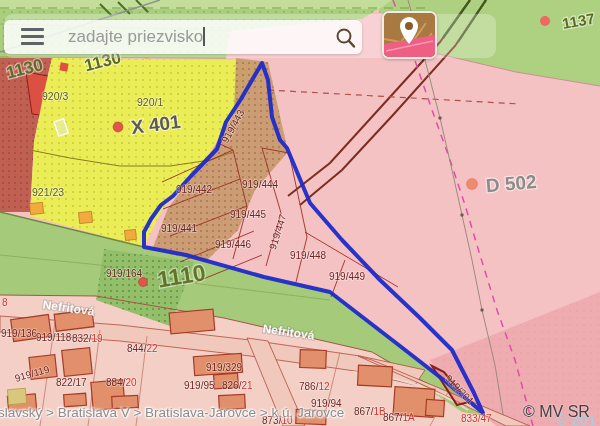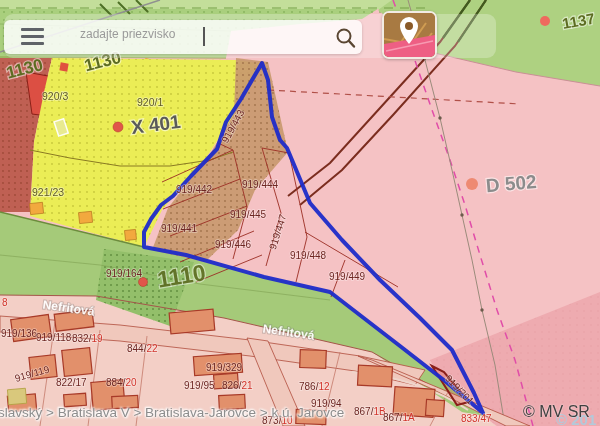--- a/index.html
+++ b/index.html
@@ -15,21 +15,21 @@
   .street{font-size:12px;font-weight:bold;fill:#ffffff;opacity:.93;
           paint-order:stroke;stroke:rgba(120,120,120,.35);stroke-width:2px;}
   
   .panel{position:absolute;left:4px;top:14px;width:492px;height:44px;
          background:rgba(255,255,255,.26);border-radius:9px;}
   .searchbar{position:absolute;left:4px;top:20px;width:358px;height:34px;
          background:rgba(255,255,255,.80);border-radius:6px;
          box-shadow:0 1px 3px rgba(0,0,0,.18);}
   .hamburger{position:absolute;left:17px;top:8px;width:23px;height:17px;}
   .hamburger span{display:block;height:2.6px;background:#5f6368;border-radius:1px;margin-bottom:4.4px;}
-  .ph{position:absolute;left:76px;top:7px;font-size:12px;color:#9a9a9a;white-space:nowrap;}
+  .ph{position:absolute;left:64px;top:7px;font-size:17px;color:#9a9a9a;white-space:nowrap;}
   .caret{position:absolute;left:199px;top:7px;width:1.5px;height:19px;background:#555;}
   .mag{position:absolute;left:328px;top:5px;}
   .minimap{position:absolute;left:382px;top:11px;width:55px;height:48px;border-radius:7px;
          border:2px solid rgba(255,255,255,.85);overflow:hidden;box-shadow:0 1px 3px rgba(0,0,0,.25);
          box-sizing:border-box;background:#a87a42;}
   .crumb{position:absolute;left:-5px;top:405px;font-size:13.5px;color:#8d8d8d;white-space:nowrap;
          text-shadow:0 0 3px #fff,0 0 3px #fff,1px 1px 2px #fff,-1px -1px 2px #fff;}
   .mvsr{position:absolute;left:523px;top:403px;font-size:16px;color:#404040;
          text-shadow:0 0 2px rgba(255,255,255,.8);}
   .partial-c{position:absolute;left:556px;top:411px;font-size:15px;font-weight:bold;color:#b3c9da;white-space:nowrap;}

